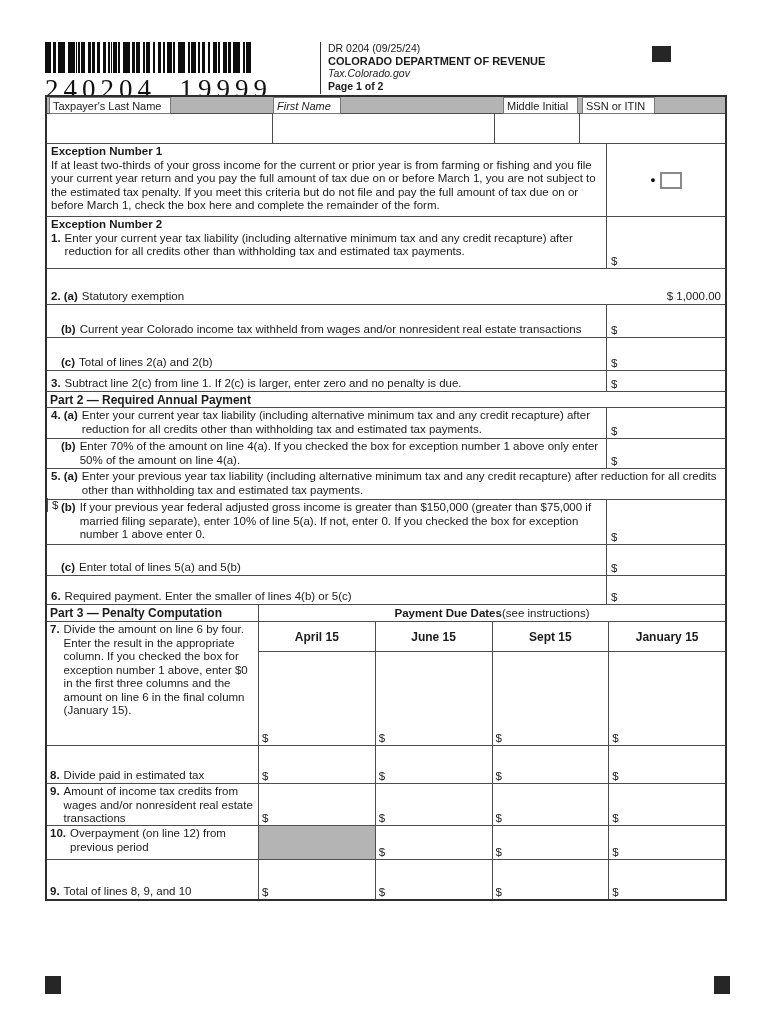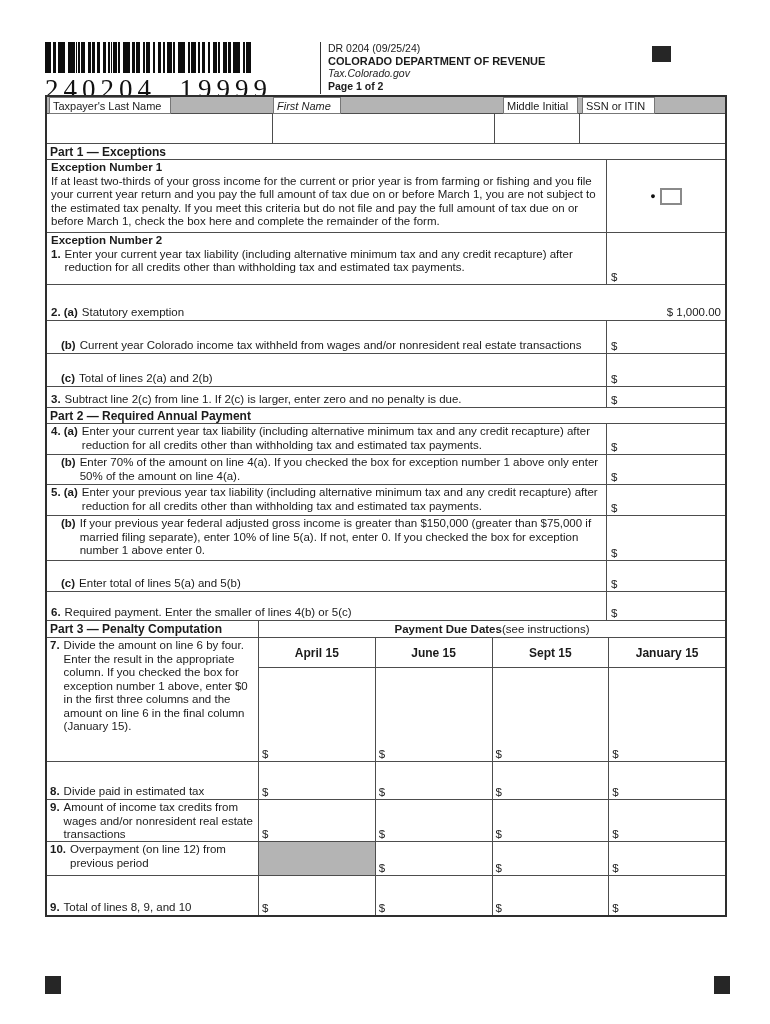--- a/index.html
+++ b/index.html
@@ -55,21 +55,21 @@
 
   .h-exc1{height:73px;}
   .h-exc2{height:52px;}
   .h-2a{height:36px;}
   .h-2b{height:33px;}
   .h-2c{height:33px;}
   .h-3{height:21px;}
   .h-ph{height:16px;}
   .h-4a{height:31px;}
   .h-4b{height:30px;}
-  .h-5a{height:31px;}
+  .h-5a{height:31px;flex-direction:column;}
   .h-5b{height:45px;}
   .h-5c{height:31px;}
   .h-6{height:29px;}
 
   .spread{display:flex;justify-content:space-between;align-items:flex-end;flex:1;}
   .value-right{white-space:nowrap;}
 
   
   .chkcell{width:119px;border-left:1px solid #4d4d4d;box-sizing:border-box;
       display:flex;align-items:center;justify-content:center;gap:4px;}
@@ -127,23 +127,20 @@
       <span class="nlabel" style="left:535px;">SSN or ITIN</span>
     </div>
 
     <div class="row name-inputs">
       <div class="ncell" style="width:226px;"></div>
       <div class="ncell" style="width:222px;"></div>
       <div class="ncell" style="width:85px;"></div>
       <div style="flex:1;"></div>
     </div>
 
-    <div class="row h-ph">
-        <span class="part-head">Part 1 — Exceptions</span>
-      </div>
 
     <div class="row h-exc1">
       <div class="desc">
         <span class="sec-title">Exception Number 1</span>
         <span class="txt">If at least two-thirds of your gross income for the current or prior year is from farming or fishing and you file your current year return and you pay the full amount of tax due on or before March 1, you are not subject to the estimated tax penalty. If you meet this criteria but do not file and pay the full amount of tax due on or before March 1, check the box here and complete the remainder of the form.</span>
       </div>
       <div class="chkcell">
         <span class="bullet">●</span>
         <span class="chkbox"></span>
       </div>

